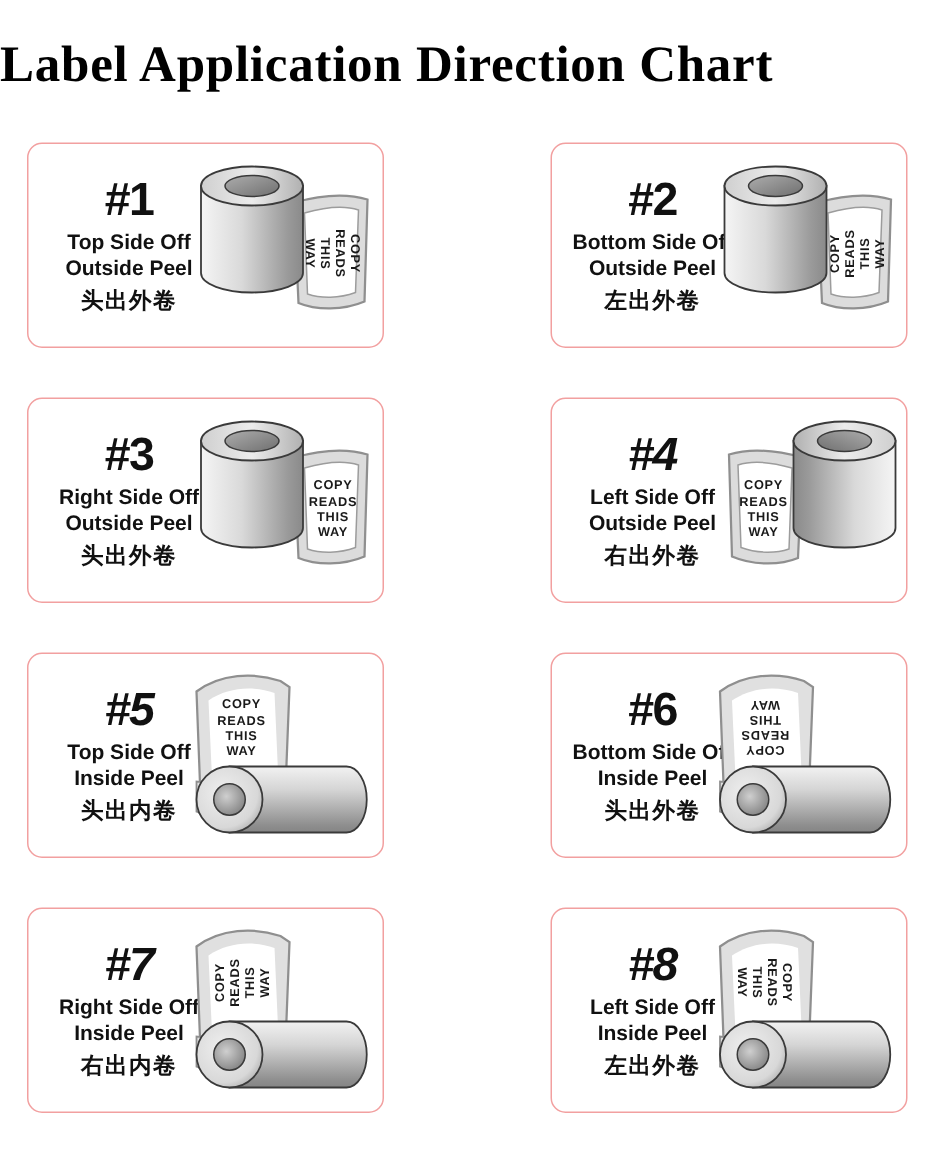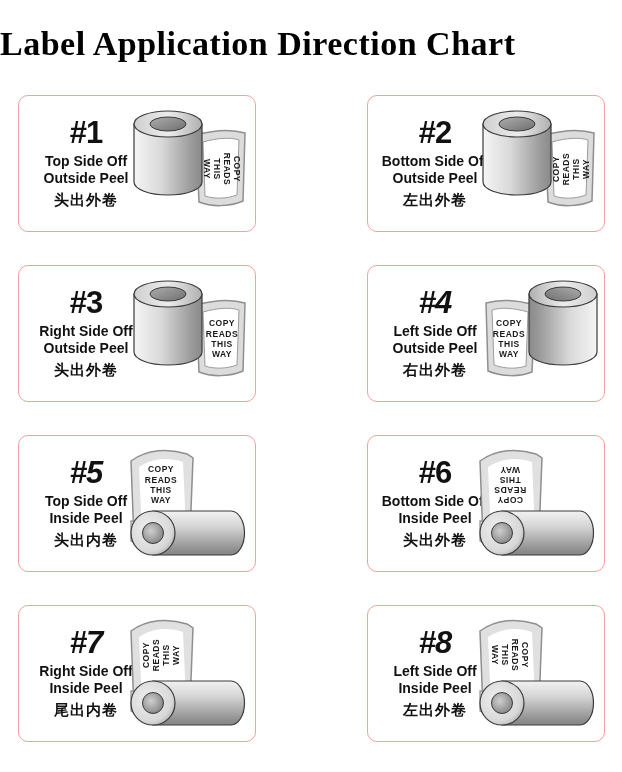--- a/index.html
+++ b/index.html
@@ -272,21 +272,21 @@
           <span>WAY</span>
         </div>
       </div>
     </div>
 
     <div class="card">
       <div class="card-text">
         <div class="num it">#7</div>
         <div class="l1">Right Side Off</div>
         <div class="l2">Inside Peel</div>
-        <div class="cn">尾出内卷</div>
+        <div class="cn">右出内卷</div>
       </div>
       <div class="illus in">
         <svg width="150" height="115" viewBox="0 0 150 115">
           <path d="M34,16 C 50,4 72,3 90,9 L 96,13 L 93,90 L 37,95 Z" fill="#e0e0e0" stroke="#8f8f8f" stroke-width="1.5"></path>
           <path d="M42,22 C 55,13 72,12 86,17 L 89,85 L 45,88 Z" fill="#ffffff"></path>
           <path d="M34,76 L34,96 L54,103 L54,78 Z" fill="#e0e0e0" stroke="#8f8f8f" stroke-width="1.2"></path>
           <path d="M56,66 L134,66 A13.5,22 0 0 1 134,110 L56,110 Z" fill="url(#gRollH)" stroke="#3a3a3a" stroke-width="1.2"></path>
           <circle cx="56" cy="88" r="22" fill="url(#gRingR)" stroke="#3a3a3a" stroke-width="1.2"></circle>
           <circle cx="56" cy="88" r="10.5" fill="url(#gHoleR)" stroke="#3a3a3a" stroke-width="1"></circle>
         </svg>

